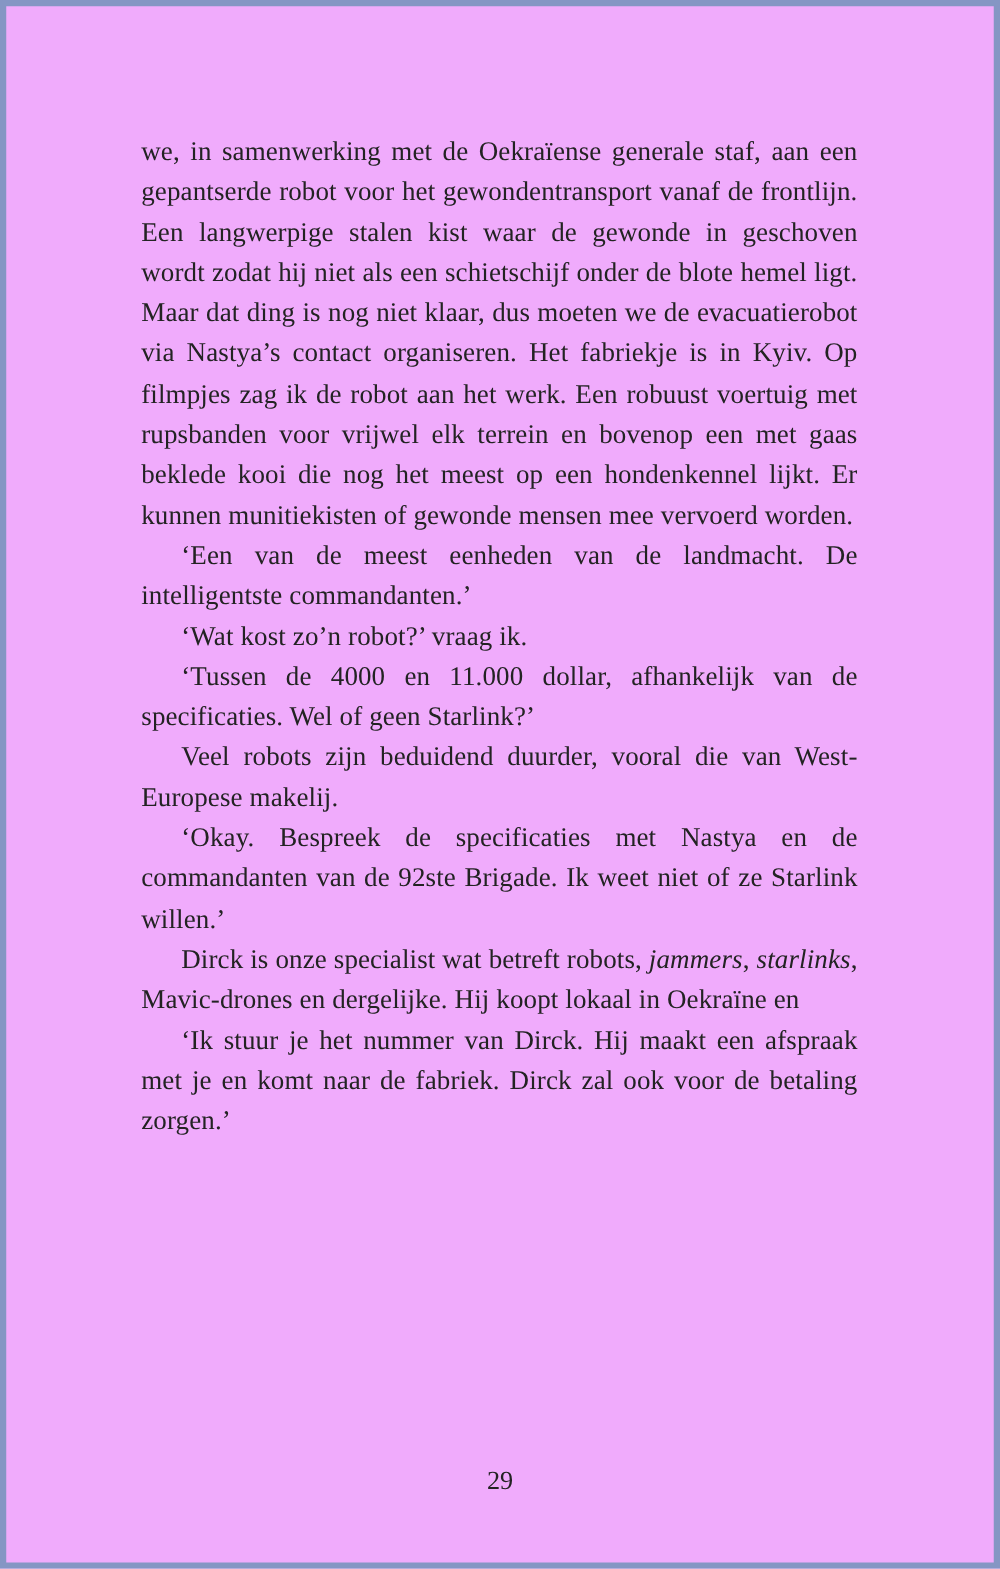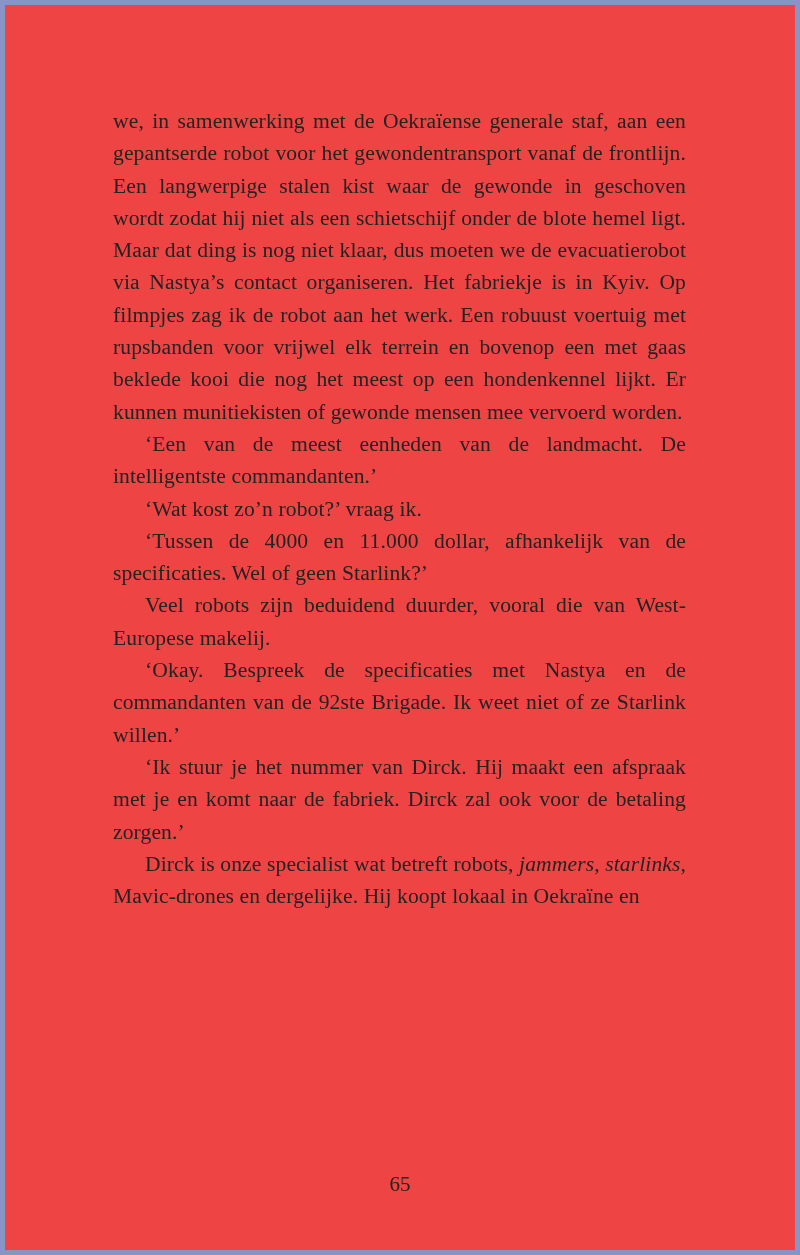--- a/index.html
+++ b/index.html
@@ -5,21 +5,21 @@
   html, body {
     margin: 0;
     padding: 0;
     background: #ffffff;
   }
   .page {
     position: relative;
     width: 800px;
     height: 1255px;
     box-sizing: border-box;
-    background: #ef4444;
+    background: #f0abfc;
     border: 5px solid #8596c4;
     overflow: hidden;
     font-family: "Liberation Serif", "DejaVu Serif", serif;
     color: #232323;
   }
   .text-block {
     position: absolute;
     left: 108px;   
     width: 573px;
     top: 100px;
@@ -55,19 +55,19 @@
 
 <div class="page">
 
   <div class="text-block">
     <p class="para no-indent">we, in samenwerking met de Oekraïense generale staf, aan een gepantserde robot voor het gewondentransport vanaf de frontlijn. Een langwerpige stalen kist waar de gewonde in geschoven wordt zodat hij niet als een schietschijf onder de blote hemel ligt. Maar dat ding is nog niet klaar, dus moeten we de evacuatierobot via Nastya’s contact organiseren. Het fabriekje is in Kyiv. Op filmpjes zag ik de robot aan het werk. Een robuust voertuig met rupsbanden voor vrijwel elk terrein en bovenop een met gaas beklede kooi die nog het meest op een hondenkennel lijkt. Er kunnen munitiekisten of gewonde mensen mee vervoerd worden.</p>
     <p class="para">‘Een van de meest eenheden van de landmacht. De intelligentste commandanten.’</p>
     <p class="para">‘Wat kost zo’n robot?’ vraag ik.</p>
     <p class="para">‘Tussen de 4000 en 11.000 dollar, afhankelijk van de specificaties. Wel of geen Starlink?’</p>
     <p class="para">Veel robots zijn beduidend duurder, vooral die van West-Europese makelij.</p>
     <p class="para">‘Okay. Bespreek de specificaties met Nastya en de commandanten van de 92ste Brigade. Ik weet niet of ze Starlink willen.’</p>
+    <p class="para"><span>Dirck is onze specialist wat betreft robots, </span><i>jammers</i><span>, </span><i>starlinks</i><span>, Mavic-drones en dergelijke. Hij koopt lokaal in Oekraïne en</span></p>
     <p class="para">‘Ik stuur je het nummer van Dirck. Hij maakt een afspraak met je en komt naar de fabriek. Dirck zal ook voor de betaling zorgen.’</p>
-    <p class="para"><span>Dirck is onze specialist wat betreft robots, </span><i>jammers</i><span>, </span><i>starlinks</i><span>, Mavic-drones en dergelijke. Hij koopt lokaal in Oekraïne en</span></p>
   </div>
 
-  <div class="folio">65</div>
+  <div class="folio">29</div>
 
 </div>
 
 </body></html>

